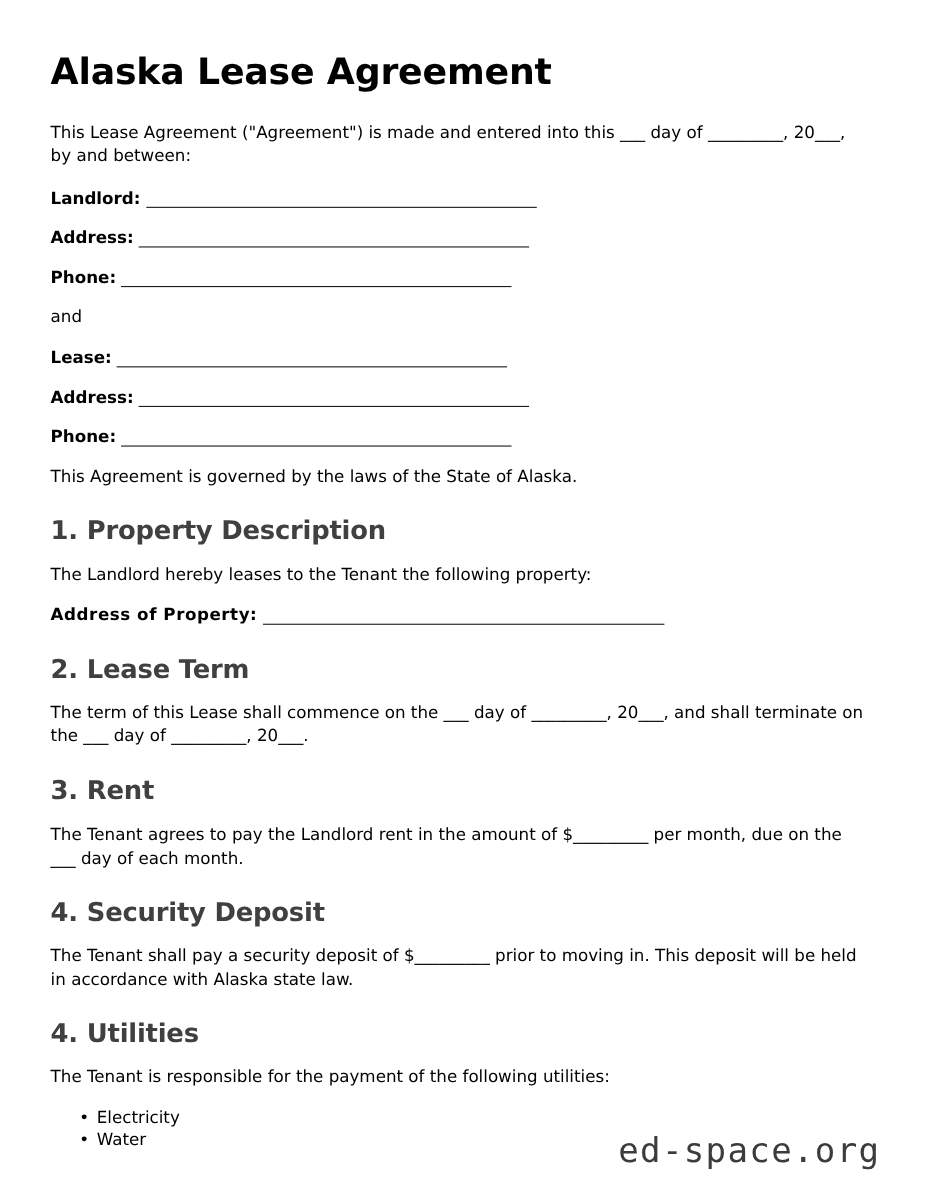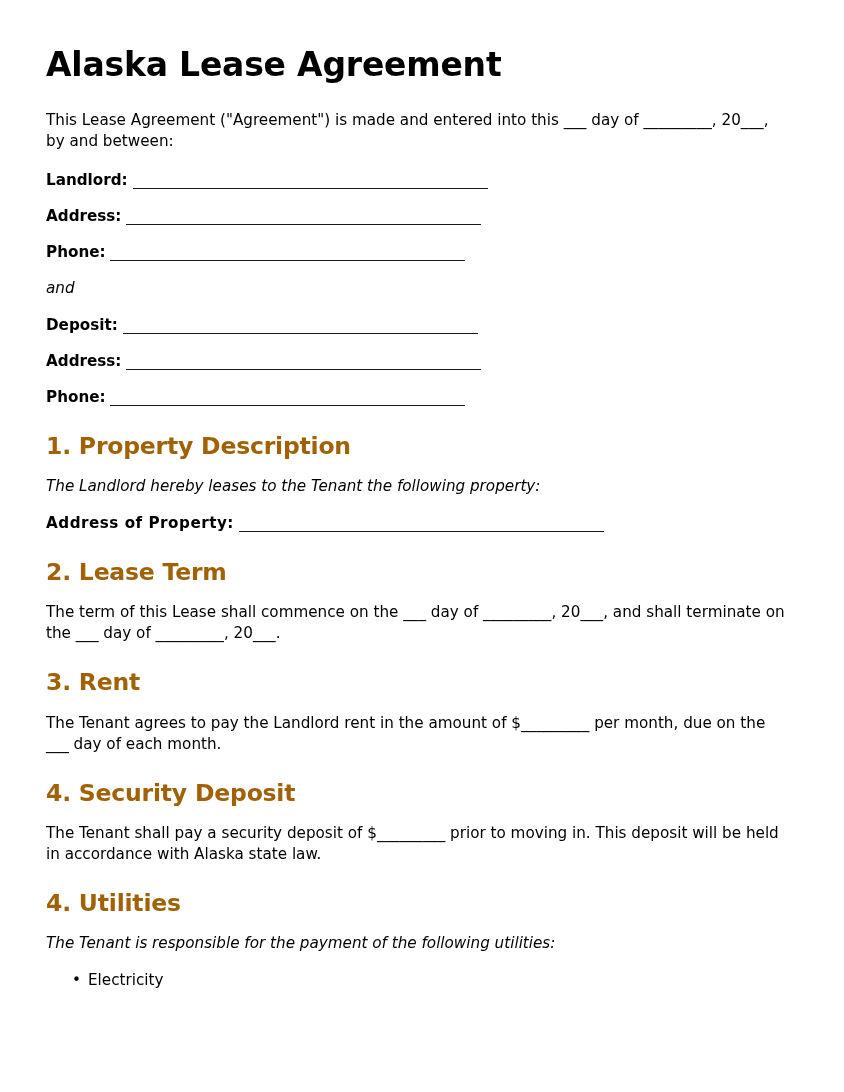--- a/index.html
+++ b/index.html
@@ -37,21 +37,20 @@
     color: #000;
   }
   .para {
     font-size: 15.2px;
     line-height: 21px;
     margin: 0 0 18px 0;
     color: #000;
   }
   .para.tight {
     margin-bottom: 16px;
-    font-style: italic;
   }
   .field-row {
     font-size: 15.2px;
     line-height: 21px;
     margin: 0 0 15px 0;
     white-space: nowrap;
   }
   .field-label {
     font-weight: bold;
     text-align: right;
@@ -70,21 +69,21 @@
   }
   .blank-prop {
     width: 365px;
   }
   h2.section {
     font-size: 23.5px;
     font-weight: bold;
     line-height: 1.2;
     letter-spacing: -0.2px;
     margin: 24px 0 16px 0;
-    color: #a16207;
+    color: #404040;
   }
   ul.utility-list {
     margin: 0;
     padding: 0 0 0 42px;
     list-style: none;
   }
   ul.utility-list li {
     font-size: 15.2px;
     line-height: 20.5px;
     position: relative;
@@ -128,34 +127,35 @@
     </div>
 
     <div class="field-row">
       <span class="field-label">Phone:</span>
       <span class="blank blank-l"></span>
     </div>
 
     <p class="para tight">and</p>
 
     <div class="field-row">
-      <span class="field-label">Deposit:</span>
+      <span class="field-label">Lease:</span>
       <span class="blank blank-l"></span>
     </div>
 
     <div class="field-row">
       <span class="field-label">Address:</span>
       <span class="blank blank-l"></span>
     </div>
 
     <div class="field-row">
       <span class="field-label">Phone:</span>
       <span class="blank blank-l"></span>
     </div>
 
+    <p class="para">This Agreement is governed by the laws of the State of Alaska.</p>
 
     <h2 class="section">1. Property Description</h2>
     <p class="para tight">The Landlord hereby leases to the Tenant the following property:</p>
     <div class="field-row">
       <span class="field-label spaced">Address of Property:</span>
       <span class="blank blank-prop"></span>
     </div>
 
     <h2 class="section">2. Lease Term</h2>
     <p class="para">The term of this Lease shall commence on the ___ day of _________, 20___, and shall terminate on the ___ day of _________, 20___.</p>
@@ -163,17 +163,19 @@
     <h2 class="section">3. Rent</h2>
     <p class="para">The Tenant agrees to pay the Landlord rent in the amount of $_________ per month, due on the ___ day of each month.</p>
 
     <h2 class="section">4. Security Deposit</h2>
     <p class="para">The Tenant shall pay a security deposit of $_________ prior to moving in. This deposit will be held in accordance with Alaska state law.</p>
 
     <h2 class="section">4. Utilities</h2>
     <p class="para tight">The Tenant is responsible for the payment of the following utilities:</p>
     <ul class="utility-list">
       <li>Electricity</li>
+      <li>Water</li>
     </ul>
 
   </div>
 
+  <div class="watermark">ed-space.org</div>
 </div>
 
 </body></html>

